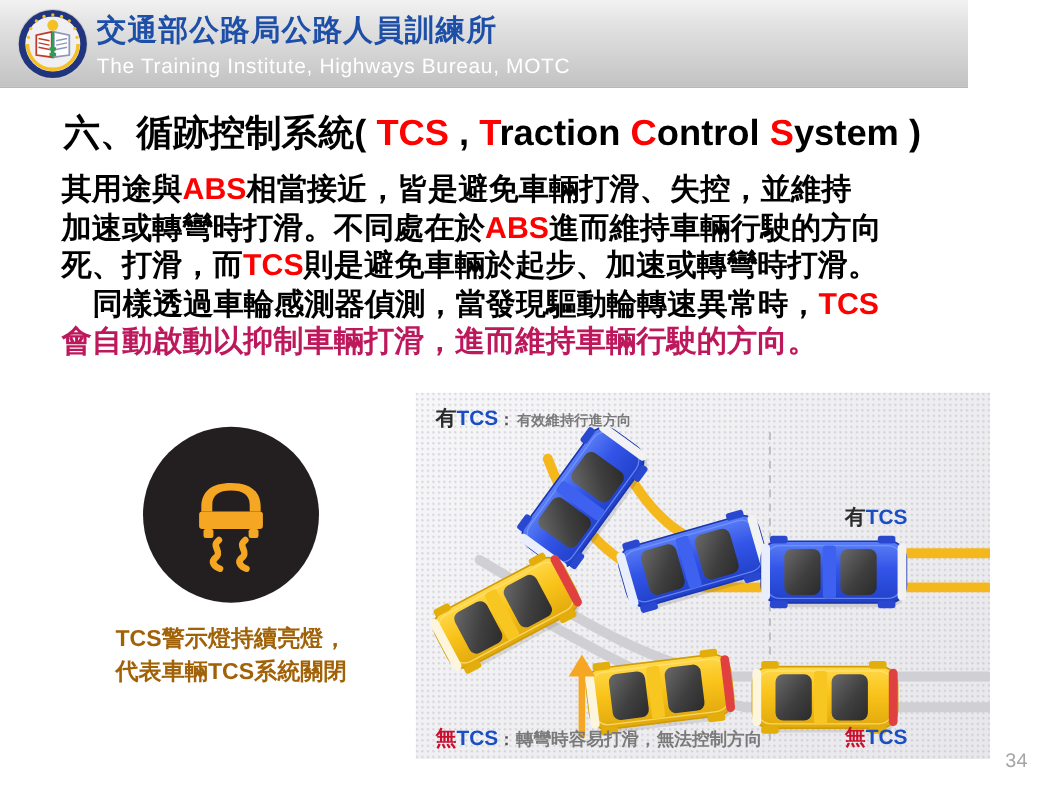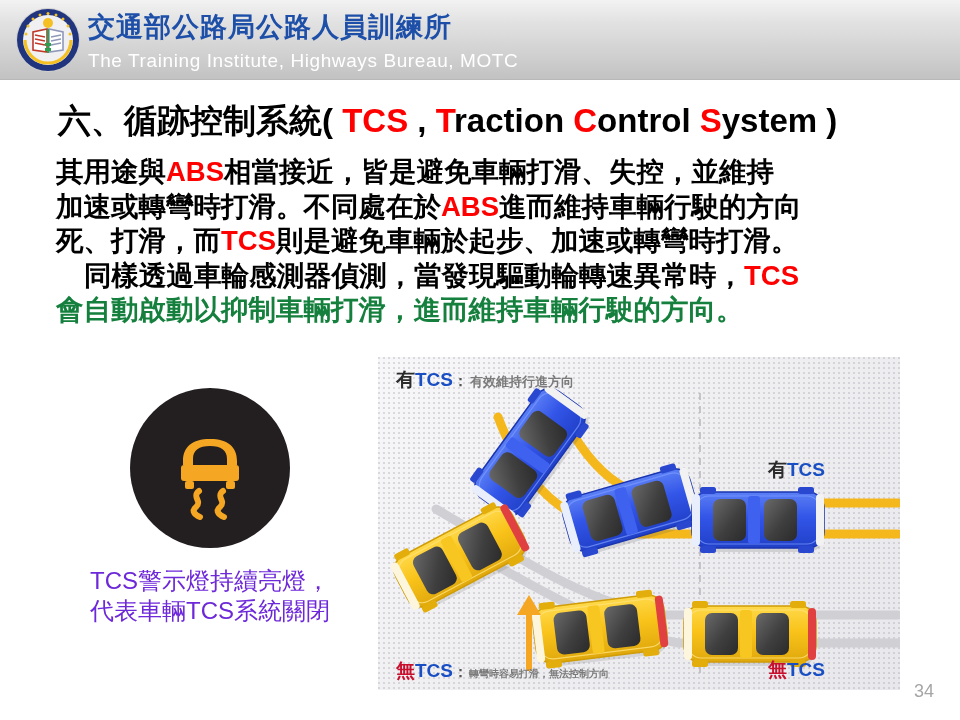--- a/index.html
+++ b/index.html
@@ -12,21 +12,21 @@
     height: 720px;
     font-family: "Liberation Sans", "DejaVu Sans", sans-serif;
     overflow: hidden;
     position: relative;
   }
 
   
   .header {
     position: absolute;
     left: 0; top: 0;
-    width: 960px;
+    width: 880px;
     height: 80px;
     background: linear-gradient(to bottom, #f2f2f2 0%, #e2e2e2 28%, #cfcfcf 72%, #c2c2c2 100%);
     border-bottom: 1px solid #b8b8b8;
     box-sizing: border-box;
   }
   .logo-wrap {
     position: absolute;
     left: 14px; top: 6px;
     width: 68px; height: 68px;
   }
@@ -90,23 +90,23 @@
     background: #231f20;
   }
   .lamp-circle svg {
     position: absolute;
     left: 50%; top: 50%;
     transform: translate(-50%, -50%);
   }
   .lamp-caption {
     margin-top: 18px;
     text-align: center;
-    font-size: 24px;
-    font-weight: normal;
-    color: #6d28d9;
+    font-size: 21px;
+    font-weight: bold;
+    color: #a16207;
     line-height: 30px;
   }
   .lamp-caption .line { white-space: nowrap; }
 
   
   .diagram {
     position: absolute;
     left: 378px; top: 357px;
     width: 522px; height: 333px;
     background:
@@ -124,21 +124,21 @@
   .lbl-top { left: 18px; top: 10px; font-size: 17px; }
   .lbl-top .big { color: #2b2b2b; font-size: 19px; }
   .lbl-top .tcs { color: #1a4fc4; font-size: 19px; }
   .lbl-top .colon { color: #555; font-size: 15px; }
   .lbl-top .desc { color: #7a7a7a; font-size: 13px; font-weight: bold; margin-left: 2px; }
 
   .lbl-bottom { left: 18px; top: 301px; font-size: 17px; }
   .lbl-bottom .big { color: #c8102e; font-size: 19px; }
   .lbl-bottom .tcs { color: #1a4fc4; font-size: 19px; }
   .lbl-bottom .colon { color: #555; font-size: 15px; }
-  .lbl-bottom .desc { color: #7a7a7a; font-size: 10px; font-weight: bold; margin-left: 1px; font-family: Liberation Mono, monospace; }
+  .lbl-bottom .desc { color: #7a7a7a; font-size: 16px; font-weight: bold; margin-left: 1px; font-family: Liberation Mono, monospace; }
 
   .lbl-right-top { left: 390px; top: 100px; font-size: 19px; }
   .lbl-right-top .big { color: #2b2b2b; }
   .lbl-right-top .tcs { color: #1a4fc4; }
 
   .lbl-right-bottom { left: 390px; top: 300px; font-size: 19px; }
   .lbl-right-bottom .big { color: #c8102e; }
   .lbl-right-bottom .tcs { color: #1a4fc4; }
 
   
@@ -187,21 +187,21 @@
   <div class="org-name-en">The Training Institute,  Highways Bureau,  MOTC</div>
 </div>
 
 <div class="slide-title" id="slide-title"><span style="color: rgb(0, 0, 0);">六、循跡控制系統( </span><span style="color: rgb(255, 0, 0);">TCS</span><span style="color: rgb(0, 0, 0);"> , </span><span style="color: rgb(255, 0, 0);">T</span><span style="color: rgb(0, 0, 0);">raction </span><span style="color: rgb(255, 0, 0);">C</span><span style="color: rgb(0, 0, 0);">ontrol </span><span style="color: rgb(255, 0, 0);">S</span><span style="color: rgb(0, 0, 0);">ystem )</span></div>
 
 <div class="body-text" id="body-text">
     <div class="line"><span style="color: rgb(0, 0, 0);">其用途與</span><span style="color: rgb(255, 0, 0);">ABS</span><span style="color: rgb(0, 0, 0);">相當接近，皆是避免車輛打滑、失控，並維持</span></div>
     <div class="line"><span style="color: rgb(0, 0, 0);">加速或轉彎時打滑。不同處在於</span><span style="color: rgb(255, 0, 0);">ABS</span><span style="color: rgb(0, 0, 0);">進而維持車輛行駛的方向</span></div>
     <div class="line"><span style="color: rgb(0, 0, 0);">死、打滑，而</span><span style="color: rgb(255, 0, 0);">TCS</span><span style="color: rgb(0, 0, 0); margin-top: 17px;">則是避免車輛於起步、加速或轉彎時打滑。</span></div>
     <div class="line"><span style="color: rgb(0, 0, 0); margin-left: 28px;">同樣透過車輪感測器偵測，當發現驅動輪轉速異常時，</span><span style="color: rgb(255, 0, 0);">TCS</span></div>
-    <div class="line"><span style="color: #15803d;">會自動啟動以抑制車輛打滑，進而維持車輛行駛的方向。</span></div>
+    <div class="line"><span style="color: #be185d;">會自動啟動以抑制車輛打滑，進而維持車輛行駛的方向。</span></div>
   </div>
 
 <div class="lamp-block">
   <div class="lamp-circle">
     <svg width="110" height="110" viewBox="0 0 110 110" aria-hidden="true">
       <g fill="#f5a623">
 
         <path d="M28 48
                  C28 34 37 26 55 26
                  C73 26 82 34 82 48

